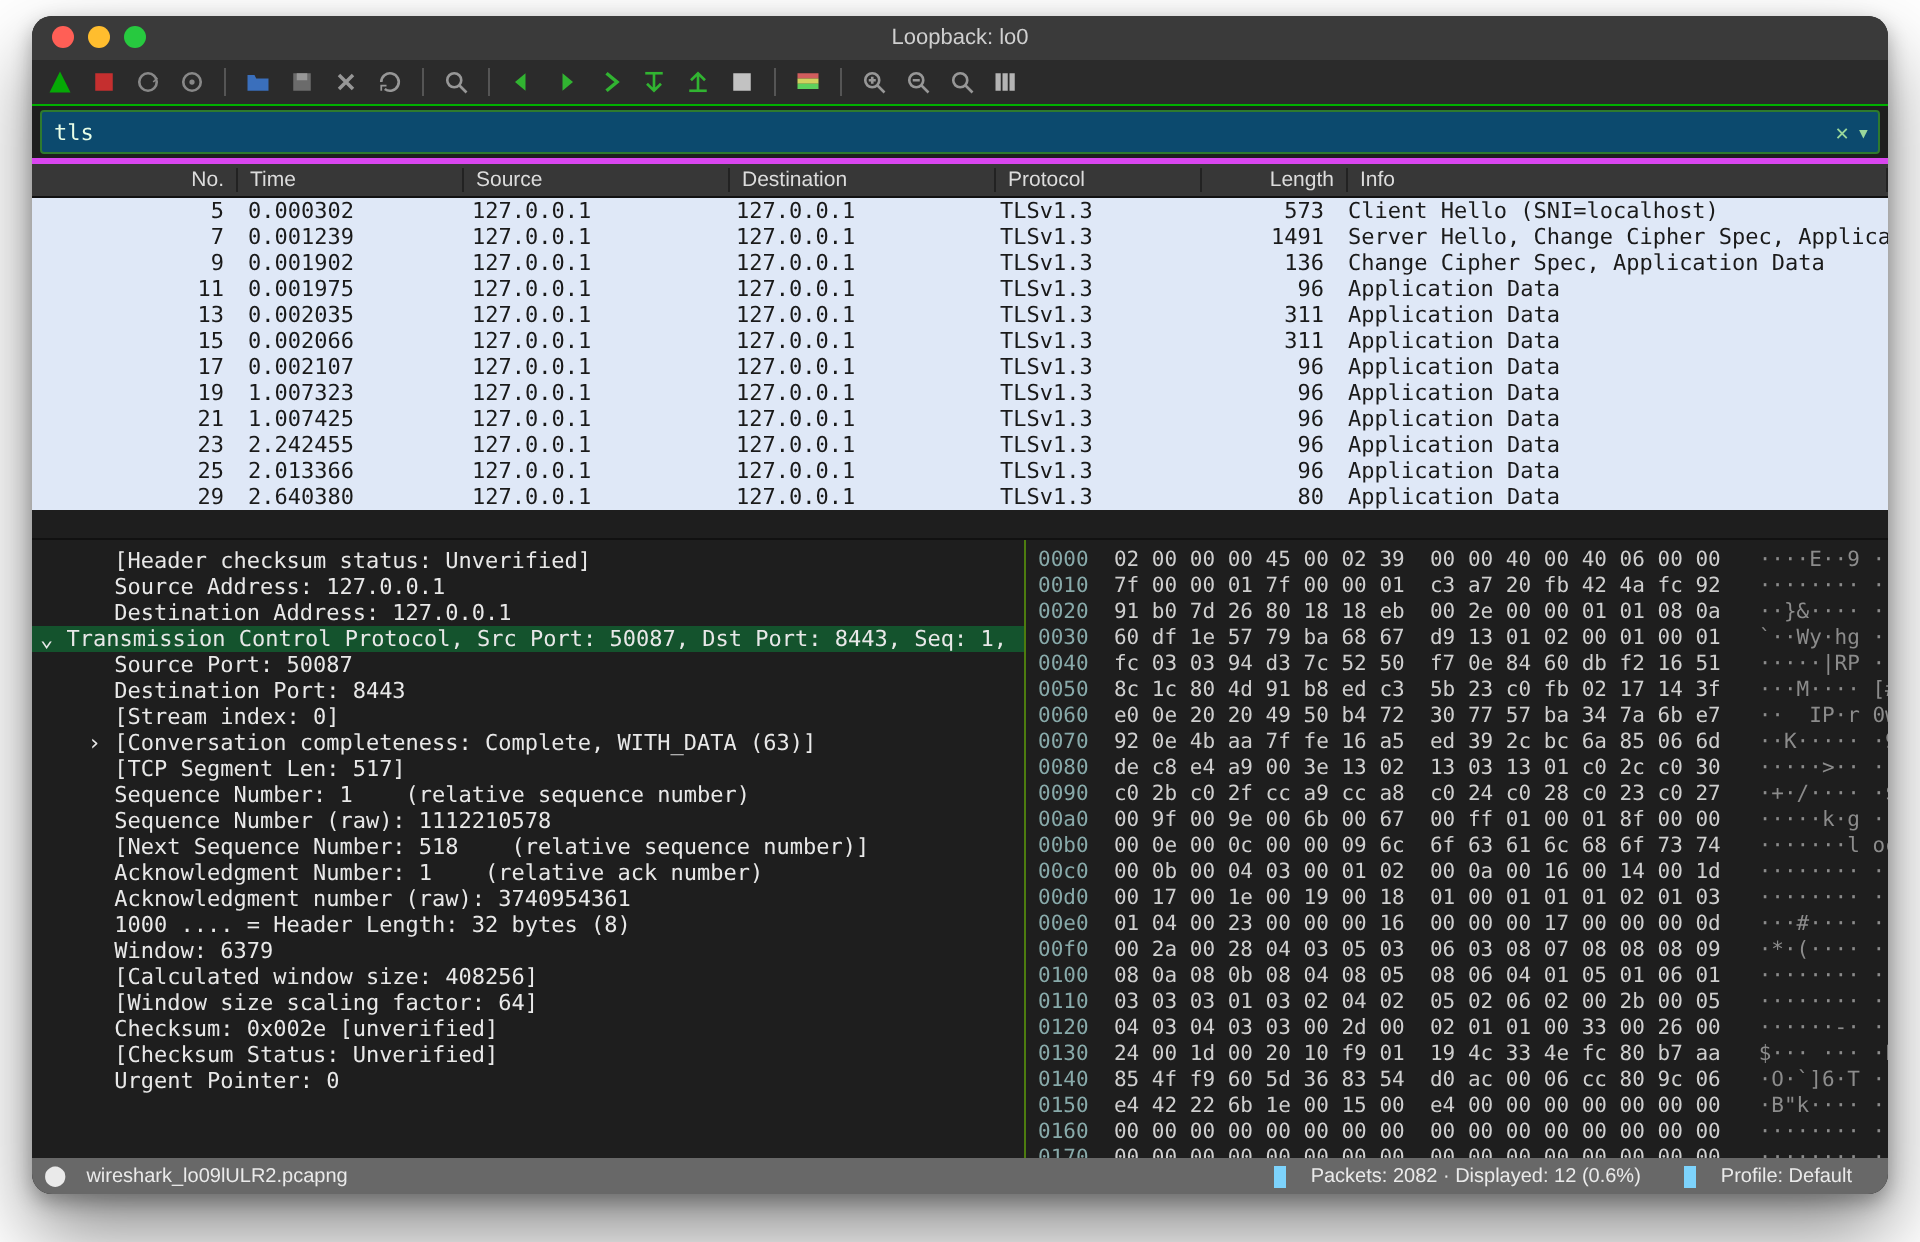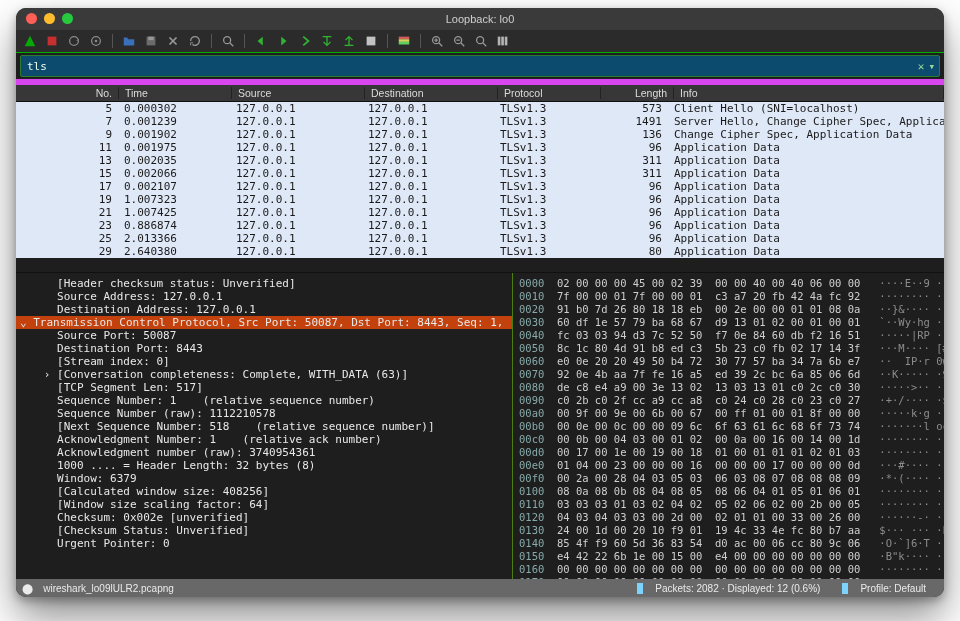--- a/index.html
+++ b/index.html
@@ -60,21 +60,21 @@
     border-radius:2px;flex-shrink:0;position:relative;
   }
   .filterbar input{
     flex:1;background:transparent;border:none;outline:none;color:#e8ffe8;
     font-family:inherit;font-size:11px;
   }
   .filterbar .fx{color:#9bd89b;margin-left:4px}
   
   .headers{
     display:flex;background:var(--header);color:#dcdcdc;
-    border-top:6px solid #d946ef;border-bottom:1px solid #111;
+    border-top:3px solid #d946ef;border-bottom:1px solid #111;
     font-size:10.5px;flex-shrink:0;height:16px;align-items:center;
     font-family:-apple-system,Helvetica,Arial,sans-serif;
   }
   .headers>div{padding:0 6px;border-right:1px solid #222;white-space:nowrap;overflow:hidden}
   .packet-list{
     background:var(--bg);
     height:170px;overflow:hidden;flex-shrink:0;
   }
   .prow{
     display:flex;background:var(--row-sel-bg);color:var(--row-text);
@@ -91,21 +91,21 @@
   .blank{flex:1;background:var(--bg)}
   
   .mid{flex:1;display:flex;min-height:0;border-top:1px solid #111}
   .details{
     width:480px;background:var(--bg);color:var(--text);
     padding:4px 8px;overflow:hidden;
     border-right:1px solid #4d7c0f;
     line-height:13px;
   }
   .details .ln{white-space:pre;overflow:hidden}
-  .details .hdr{background:#c2410c;margin:0 -8px;padding:0 4px}
+  .details .hdr{background:#14532d;margin:0 -8px;padding:0 4px}
   .hex{
     flex:1;background:var(--bg);color:#cfcfcf;
     padding:4px 6px;overflow:hidden;
     font-size:10.5px;line-height:13px;white-space:pre;
   }
   .hex .off{color:#8aa}
   .hex .asc{color:#8c8c8c}
   
   .status{
     height:18px;background:var(--status);color:#eaeaea;
@@ -346,21 +346,21 @@
         <div class="col-no">21</div>
         <div class="col-time">1.007425</div>
         <div class="col-src">127.0.0.1</div>
         <div class="col-dst">127.0.0.1</div>
         <div class="col-proto">TLSv1.3</div>
         <div class="col-len">96</div>
         <div class="col-info">Application Data</div>
       </div>
       <div class="prow">
         <div class="col-no">23</div>
-        <div class="col-time">0.886874</div>
+        <div class="col-time">2.242455</div>
         <div class="col-src">127.0.0.1</div>
         <div class="col-dst">127.0.0.1</div>
         <div class="col-proto">TLSv1.3</div>
         <div class="col-len">96</div>
         <div class="col-info">Application Data</div>
       </div>
       <div class="prow">
         <div class="col-no">25</div>
         <div class="col-time">2.013366</div>
         <div class="col-src">127.0.0.1</div>

